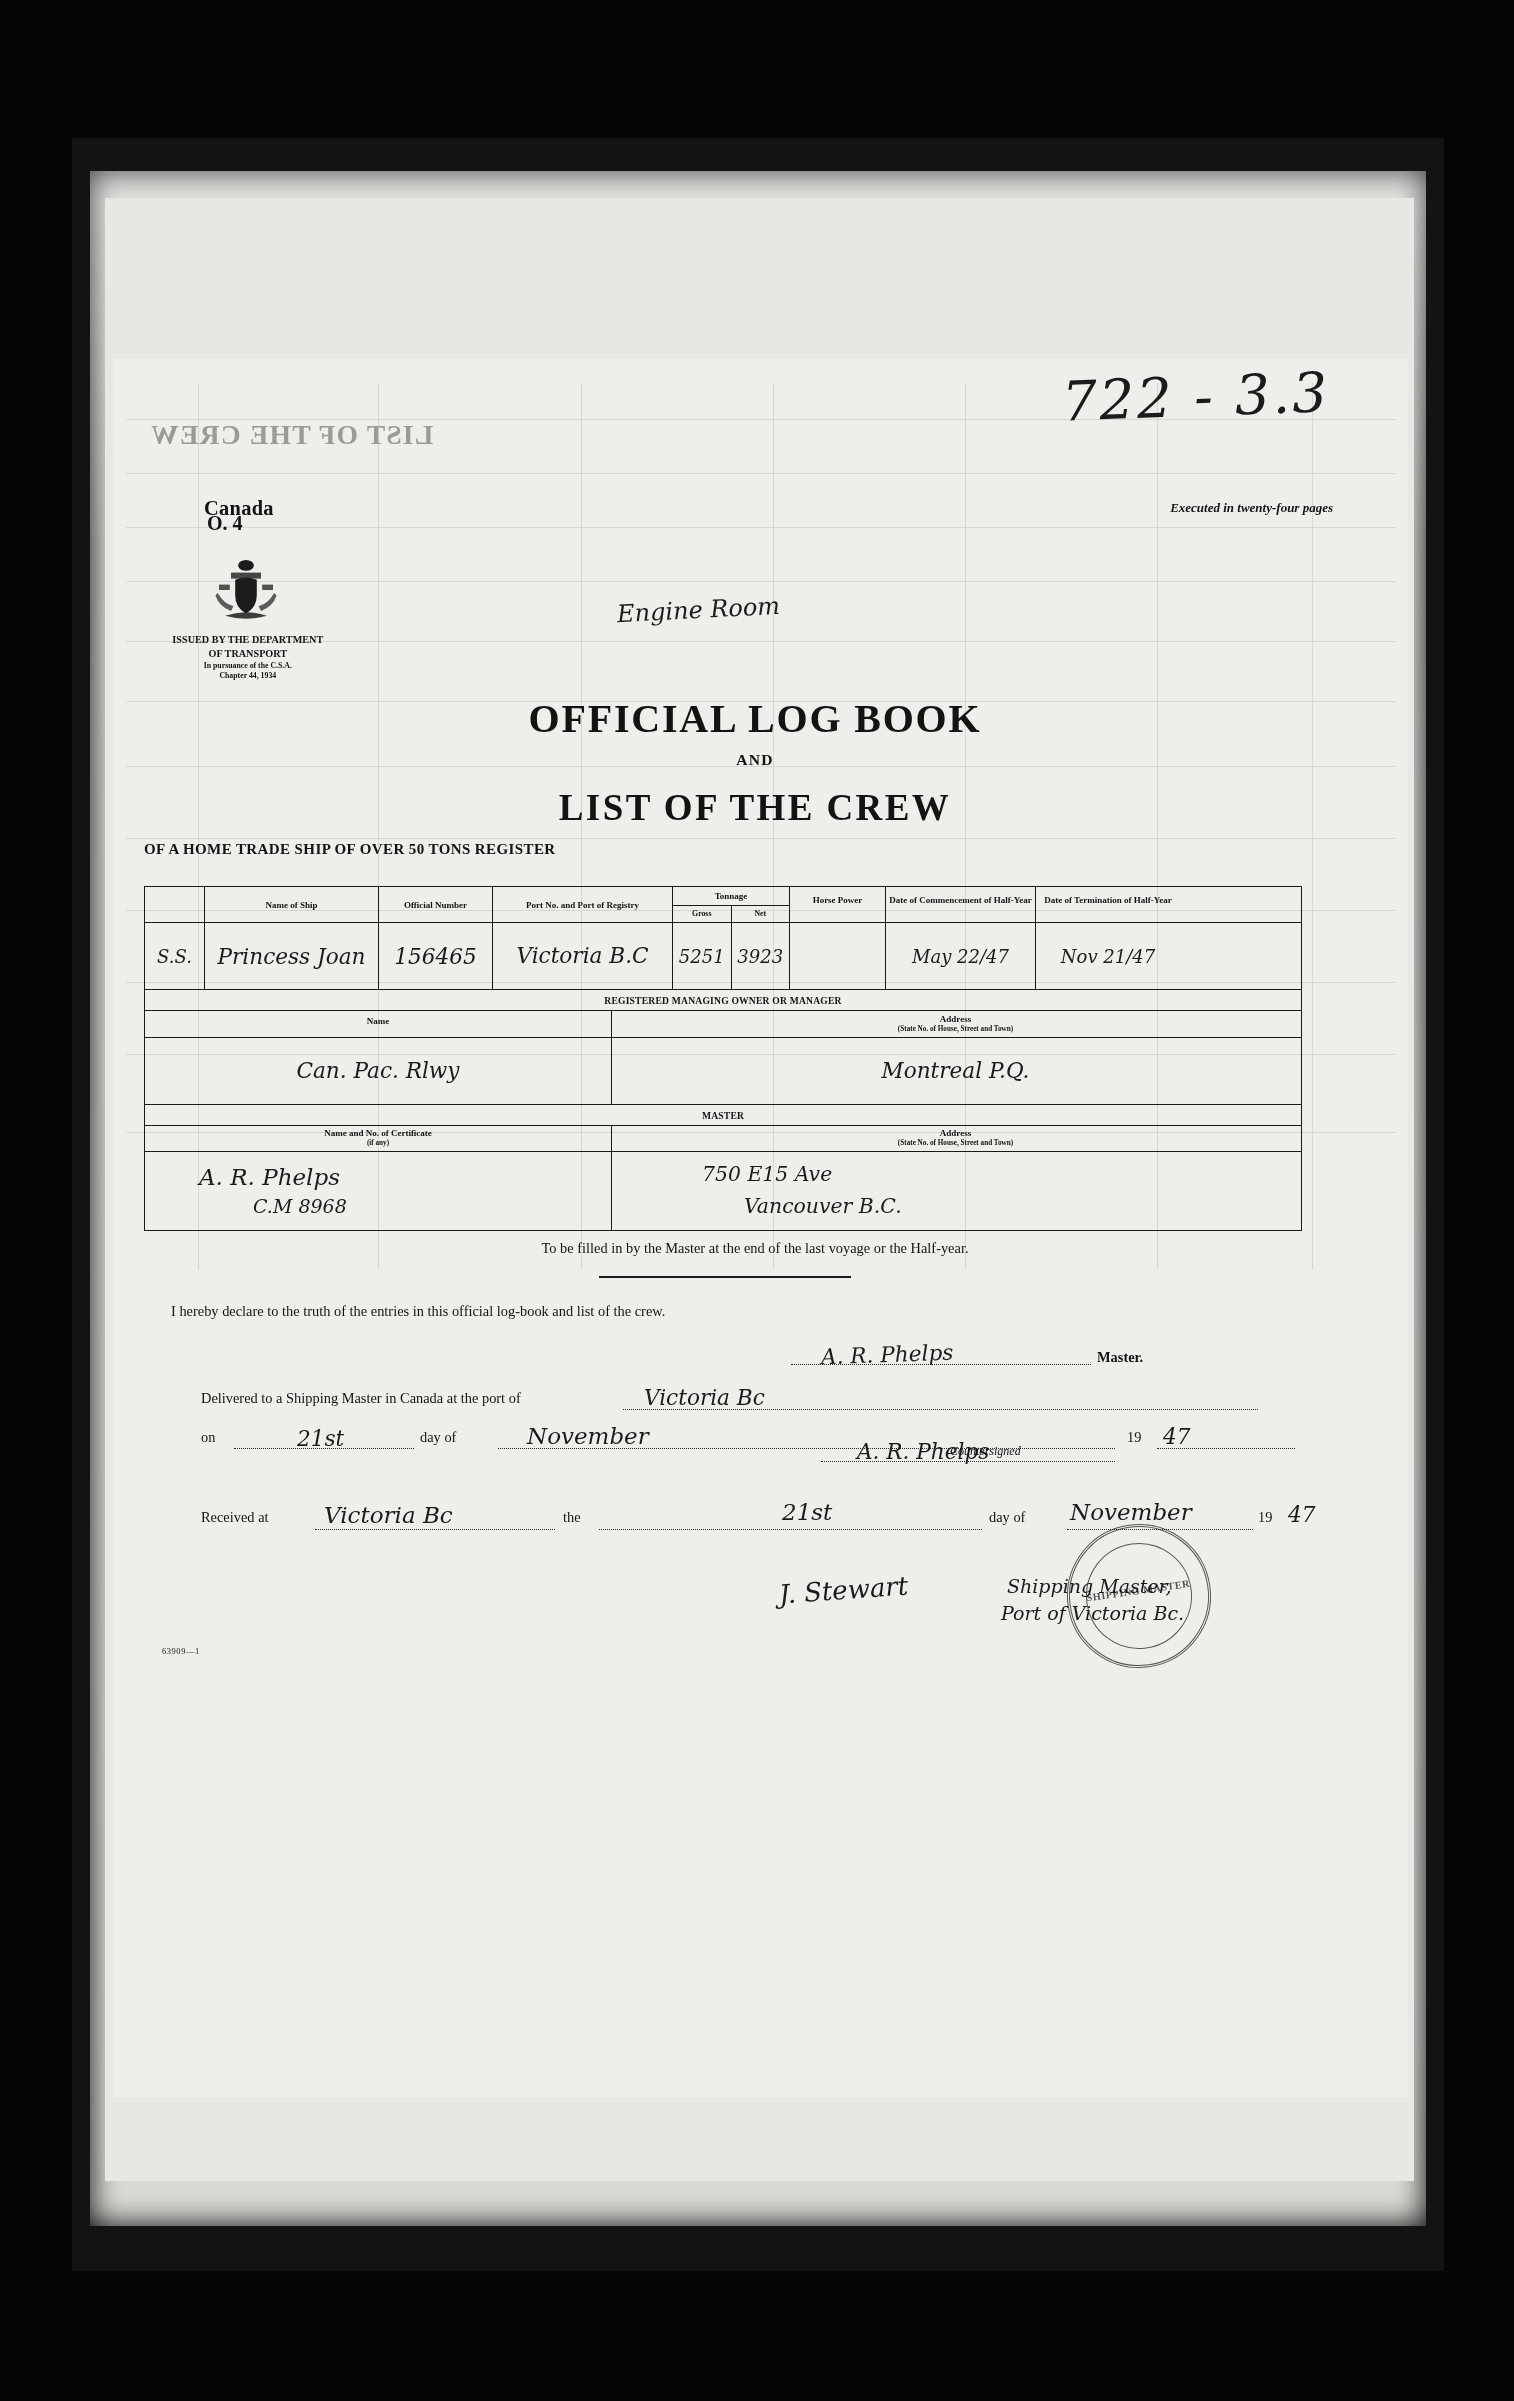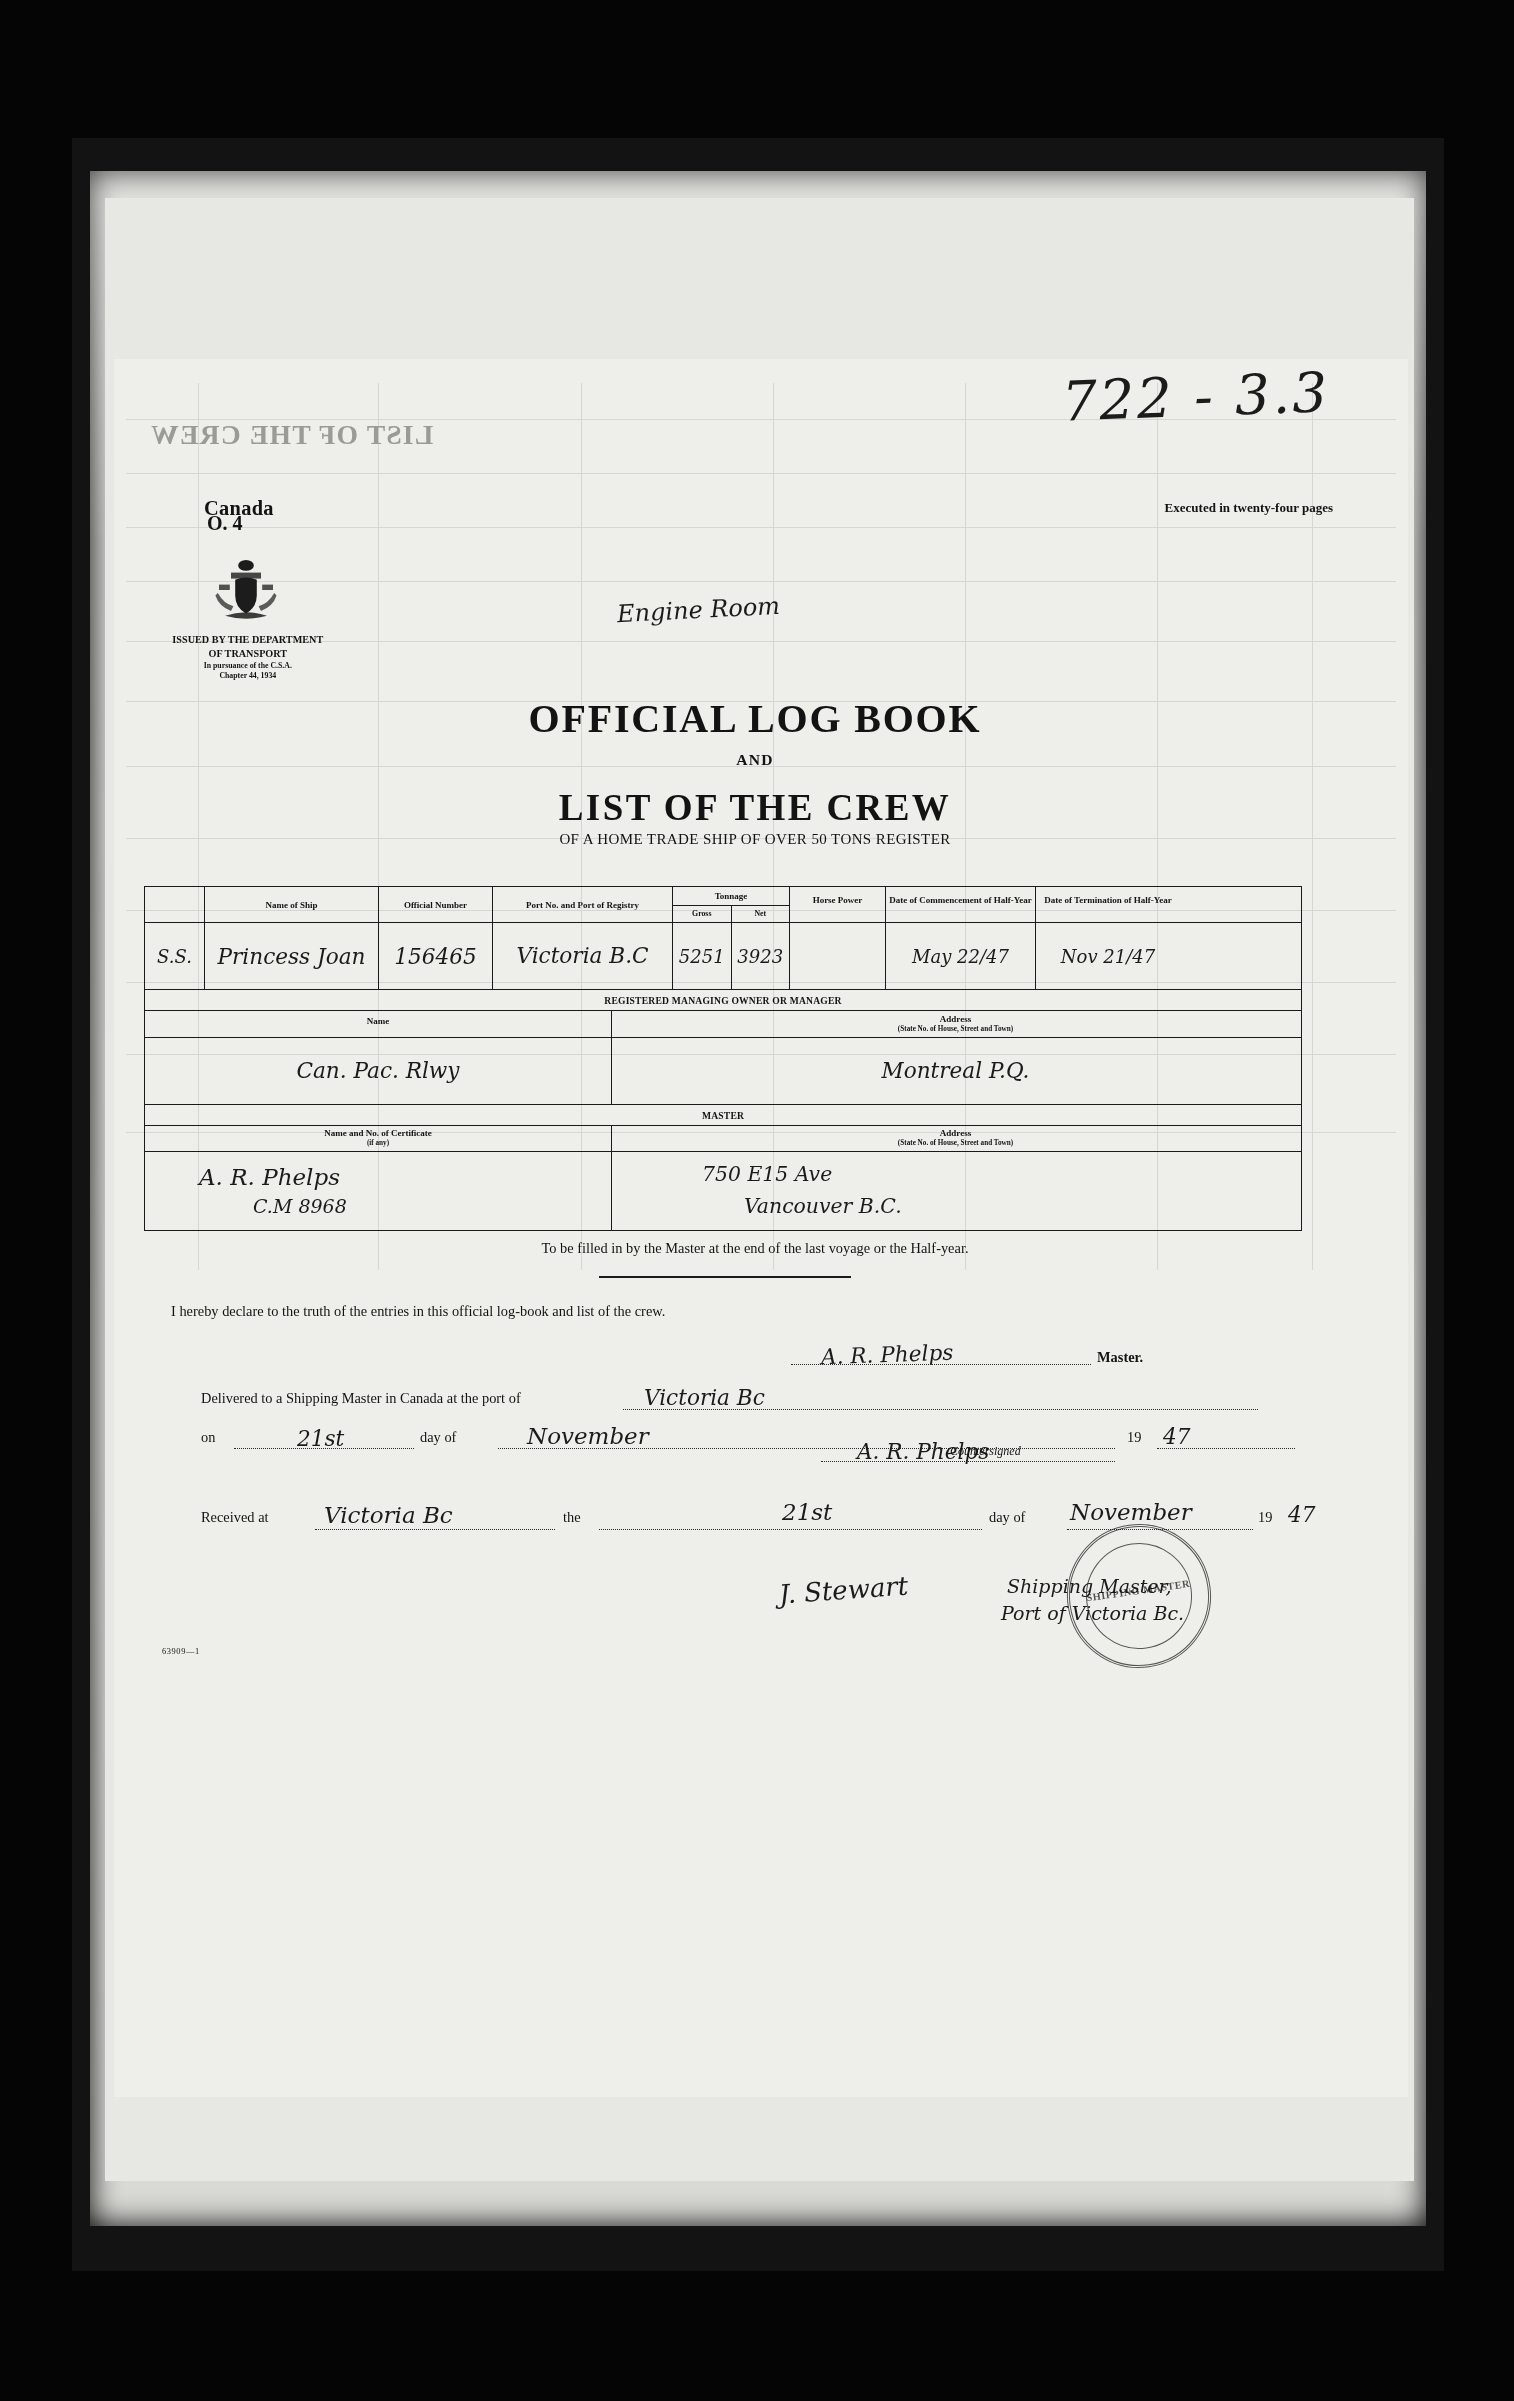--- a/index.html
+++ b/index.html
@@ -29,29 +29,29 @@
 
   .bigno{position:absolute;right:36px;top:-18px;font-size:55px;color:#1a1a1a;
          font-family:"DejaVu Serif",serif;transform:rotate(-2deg);letter-spacing:2.4px;font-style:italic;}
 
   .canada{position:absolute;left:60px;top:114px;font-size:20.4px;font-weight:bold;letter-spacing:0.3px;}
   .o4{position:absolute;left:63px;top:129px;font-size:20px;font-weight:bold;}
   .crest{position:absolute;left:63px;top:174px;width:78px;height:66px;}
   .issued{position:absolute;left:4.8px;top:250px;width:198px;text-align:center;font-size:10.2px;font-weight:bold;line-height:1.35;}
   .issued .small{font-size:7.8px;font-weight:bold;}
 
-  .exec{position:absolute;right:33px;top:117px;font-size:13px;font-weight:bold;}
+  .exec{position:absolute;right:33px;top:117px;font-size:13px;font-weight:bold;font-style:italic;}
 
   .hand{font-family:"DejaVu Serif",serif;font-style:italic;color:#1b1b1b;}
   .engineroom{position:absolute;left:473px;top:213px;font-size:24px;transform:rotate(-3deg);}
 
   .t1{position:absolute;left:0;right:0;top:312px;text-align:center;font-size:40px;font-weight:bold;letter-spacing:1.8px;}
   .t2{position:absolute;left:0;right:0;top:368px;text-align:center;font-size:15.6px;font-weight:bold;letter-spacing:1.2px;}
   .t3{position:absolute;left:0;right:0;top:403px;text-align:center;font-size:37px;font-weight:bold;letter-spacing:2.4px;}
-  .t4{position:absolute;left:0;right:0;top:448px;text-align:center;font-size:15px;font-weight:normal;letter-spacing:0.4px;}
+  .t4{position:absolute;left:0;right:0;top:458px;text-align:left;font-size:15px;font-weight:bold;letter-spacing:0.4px;}
 
   
   .tbl{position:absolute;left:0;top:503px;width:1156px;border:1.2px solid #1a1a1a;}
   .row{display:flex;border-bottom:1.2px solid #1a1a1a;}
   .row:last-child{border-bottom:none;}
   .cell{border-right:1.2px solid #1a1a1a;box-sizing:border-box;position:relative;}
   .cell:last-child{border-right:none;}
   .hd{font-size:9px;font-weight:bold;text-align:center;padding:3.6px 1.2px 3px;line-height:1.25;}
   .hd.sm{font-size:7.8px;}
   .val{height:66px;display:flex;align-items:center;justify-content:center;}

